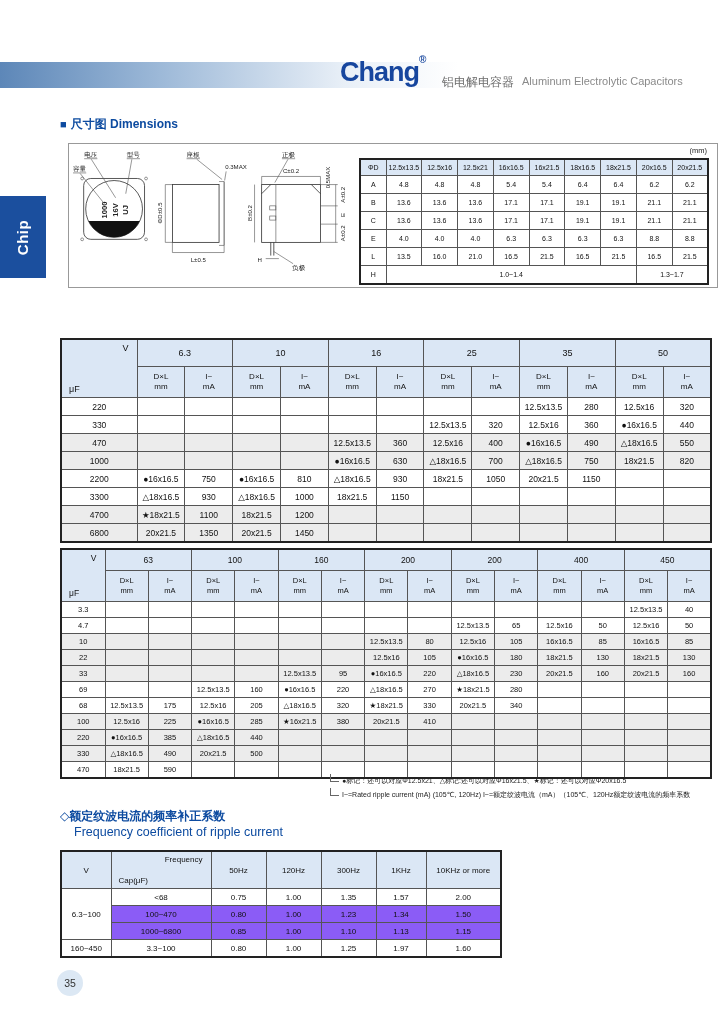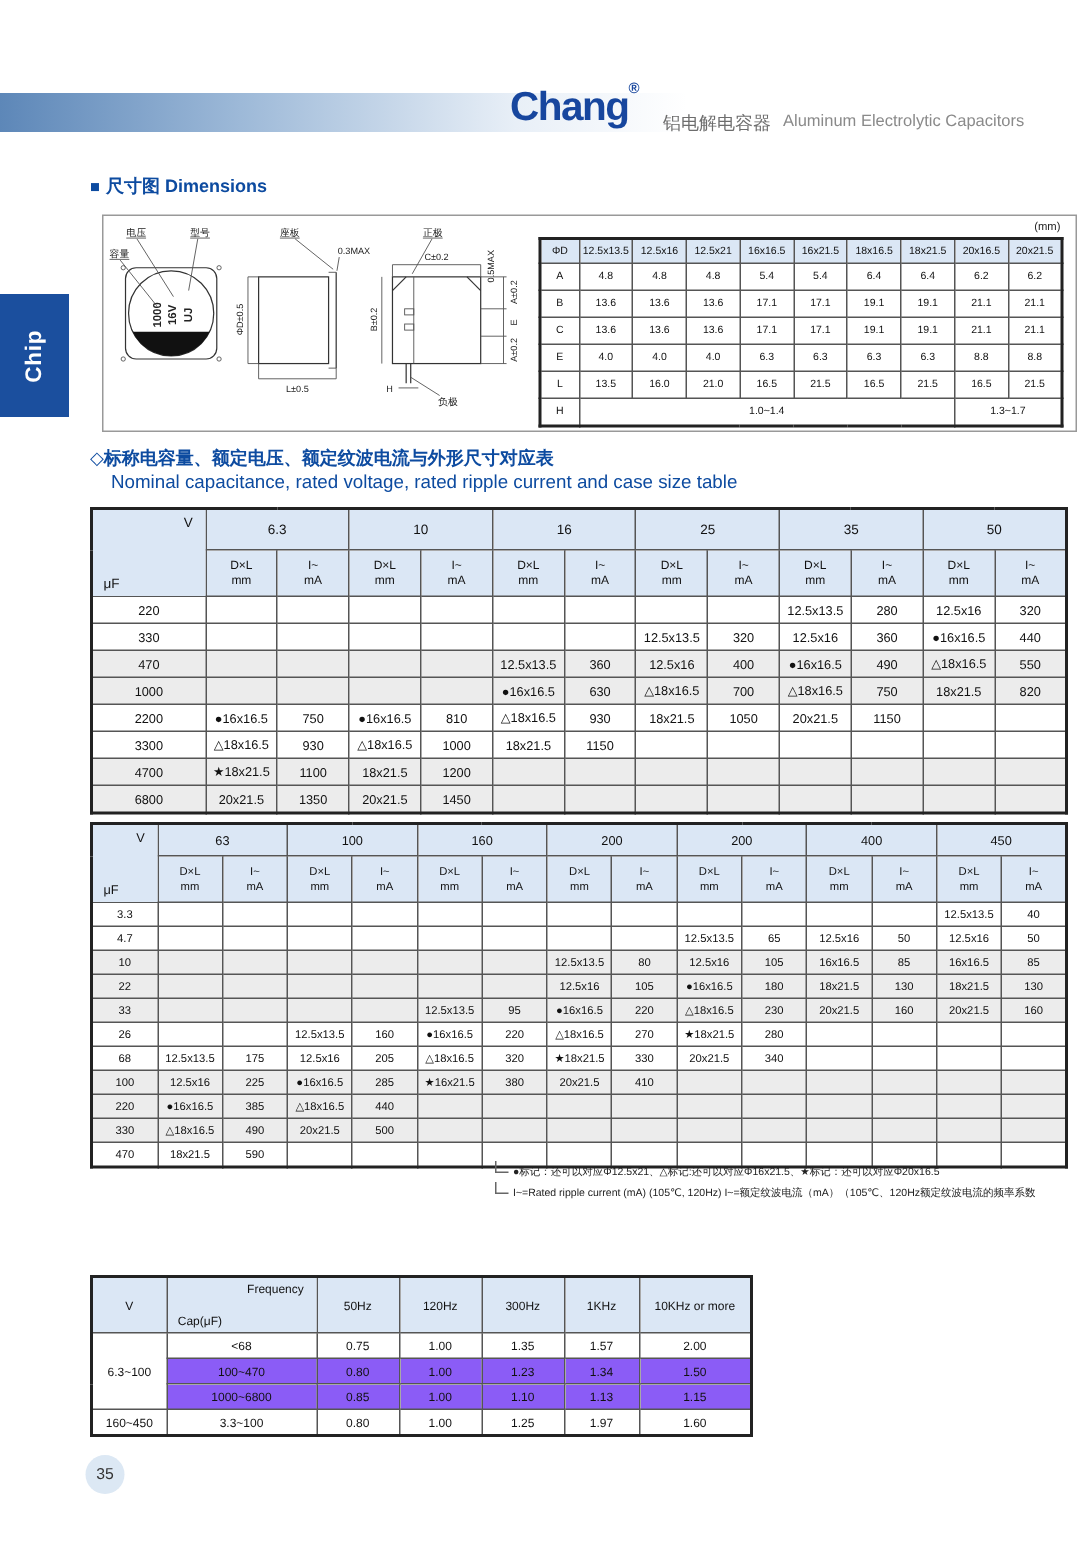--- a/index.html
+++ b/index.html
@@ -278,24 +278,20 @@
           </tr>
           <tr>
             <td>H</td>
             <td colspan="7">1.0~1.4</td>
             <td colspan="2">1.3~1.7</td>
           </tr>
         </tbody>
     </table>
   </div>
 
-  <div class="sec-title sec2">
-    <span class="cn">◇标称电容量、额定电压、额定纹波电流与外形尺寸对应表</span>
-    <span class="en">Nominal capacitance, rated voltage, rated ripple current and case size table</span>
-  </div>
 
   <table class="dtable t1">
     <colgroup>
         <col style="width:76px">
         <col>
         <col>
         <col>
         <col>
         <col>
         <col>
@@ -607,21 +603,21 @@
           <td>●16x16.5</td>
           <td>220</td>
           <td>△18x16.5</td>
           <td>230</td>
           <td>20x21.5</td>
           <td>160</td>
           <td>20x21.5</td>
           <td>160</td>
         </tr>
         <tr>
-          <td>26</td>
+          <td>69</td>
           <td></td>
           <td></td>
           <td>12.5x13.5</td>
           <td>160</td>
           <td>●16x16.5</td>
           <td>220</td>
           <td>△18x16.5</td>
           <td>270</td>
           <td>★18x21.5</td>
           <td>280</td>
@@ -722,20 +718,24 @@
     <div class="note">
         <span class="conn"></span>
         <span>●标记：还可以对应Φ12.5x21、△标记:还可以对应Φ16x21.5、★标记：还可以对应Φ20x16.5</span>
       </div>
     <div class="note">
         <span class="conn"></span>
         <span>I~=Rated ripple current (mA) (105℃, 120Hz) I~=额定纹波电流（mA）（105℃、120Hz额定纹波电流的频率系数</span>
       </div>
   </div>
 
+  <div class="sec-title sec3">
+    <span class="cn">◇额定纹波电流的频率补正系数</span>
+    <span class="en">Frequency coefficient of ripple current</span>
+  </div>
 
   <table class="dtable t3">
     <colgroup>
         <col style="width:50px">
         <col style="width:100px">
         <col style="width:55px">
         <col style="width:55px">
         <col style="width:55px">
         <col style="width:50px">
         <col style="width:75px">

